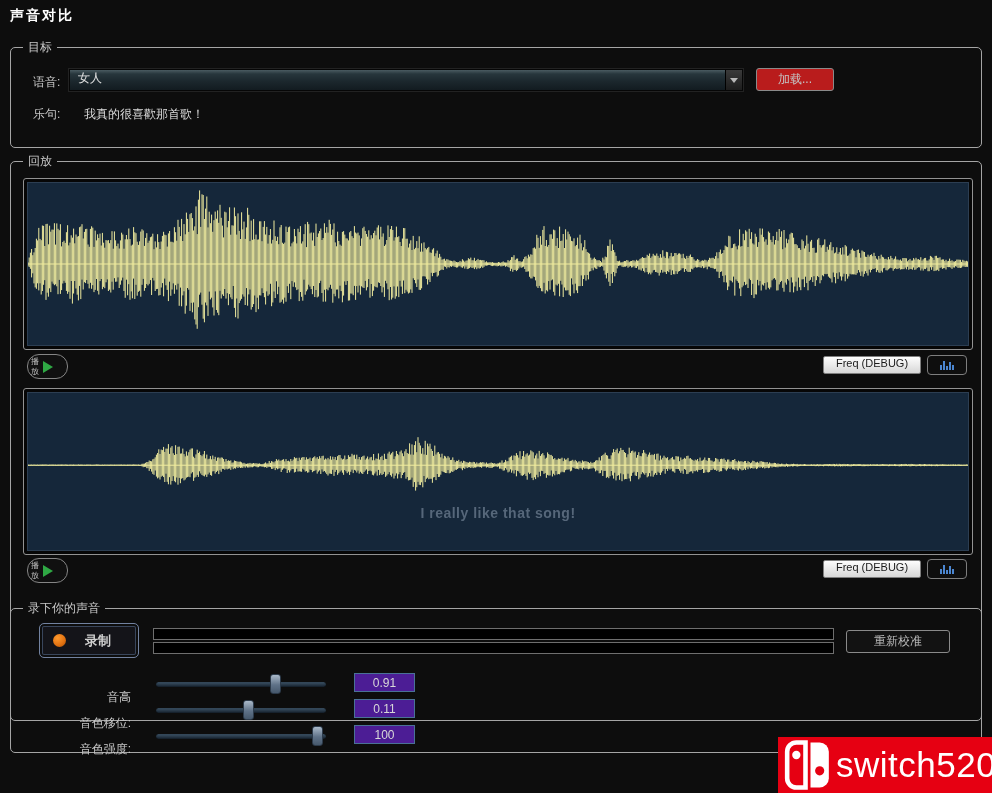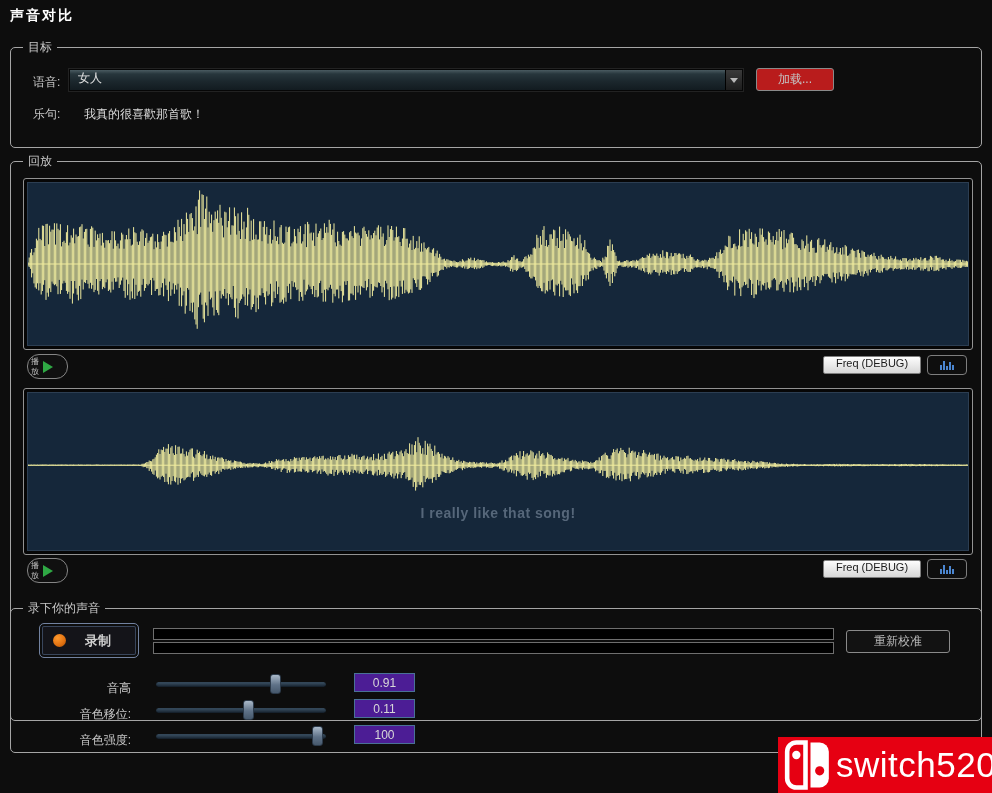--- a/index.html
+++ b/index.html
@@ -141,21 +141,21 @@
   .btn-recal {
     position: absolute; left: 835px; top: 21px; width: 104px; height: 23px;
     background: #121212; border: 1px solid #8a8a8a; border-radius: 3px;
     color: #b8b8b8; font-size: 12px;
     display: flex; align-items: center; justify-content: center; cursor: default;
   }
 
   .srow { position: absolute; left: 0; width: 100%; height: 22px; }
   .srow.r1 { top: 64px; } .srow.r2 { top: 90px; } .srow.r3 { top: 116px; }
   .srow .slabel {
-    position: absolute; left: 0; top: 7px; width: 120px;
+    position: absolute; left: 0; top: 16px; width: 120px;
     text-align: right; font-size: 12px; color: #c8c8c8;
   }
   .slider { position: absolute; left: 145px; top: 0; width: 170px; height: 22px; }
   .slider-track {
     position: absolute; left: 0; top: 9px; width: 170px; height: 5px;
     background: linear-gradient(180deg, #3d5468, #15202c);
     border-radius: 3px; box-shadow: inset 0 0 1px #000;
   }
   .slider-handle {
     position: absolute; top: 1px; width: 11px; height: 20px;

